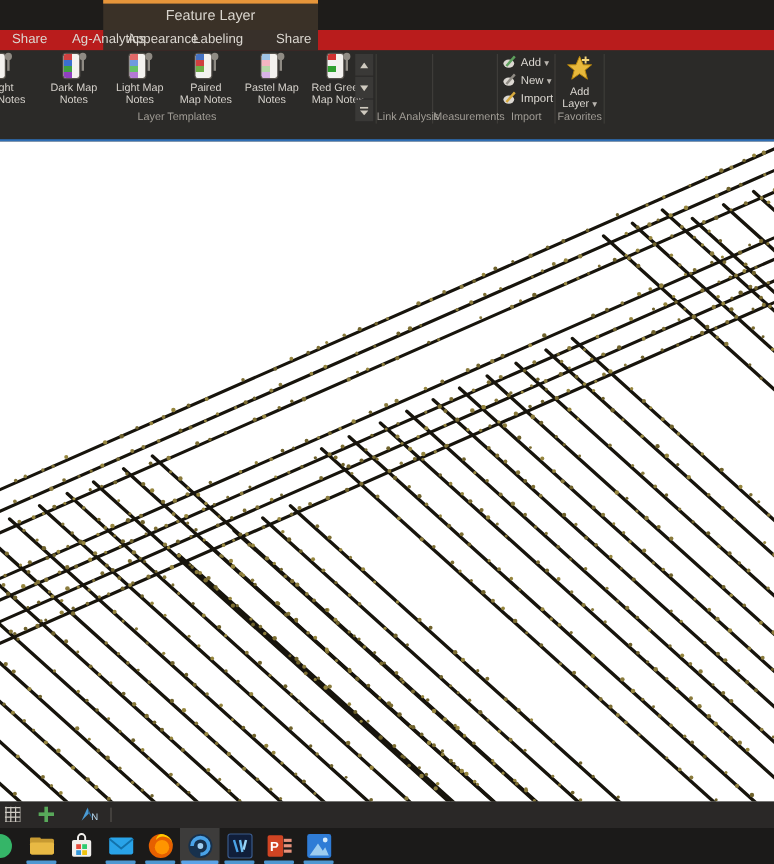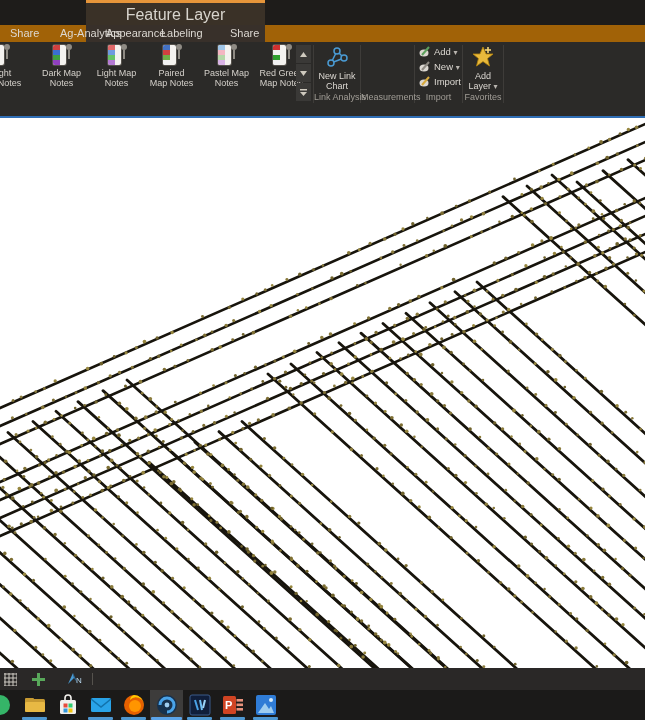--- a/index.html
+++ b/index.html
@@ -4,25 +4,25 @@
 <style>
   html,body{margin:0;padding:0;background:#000;}
   #screen{position:relative;width:645px;height:720px;overflow:hidden;
           font-family:"Liberation Sans",sans-serif;background:#2b2a28;}
 
   
   #titlebar{position:absolute;left:0;top:0;width:645px;height:25px;background:#1e1c1a;}
   .ctx-block{position:absolute;left:86px;top:0;width:179px;height:25px;background:#3a3127;}
   .ctx-orange{position:absolute;left:0;top:0;width:100%;height:3px;background:#e6953a;}
   .ctx-label{position:absolute;left:0;top:6px;width:100%;text-align:center;
-             font-size:16px;color:#d8d4cd;}
+             font-size:12px;color:#d8d4cd;}
   .app-title{position:absolute;left:270px;top:6px;font-size:11px;color:#9d9a95;white-space:nowrap;}
 
   
-  #tabrow{position:absolute;left:0;top:25px;width:645px;height:17px;background:#a16207;}
+  #tabrow{position:absolute;left:0;top:25px;width:645px;height:17px;background:#b91c1c;}
   .ctx-bg{position:absolute;left:86px;top:0;width:179px;height:17px;background:#38302a;}
   .tab{position:absolute;top:2px;font-size:11px;color:#dcd8d2;cursor:default;}
 
   
   #ribbon{position:absolute;left:0;top:42px;width:645px;height:74px;background:#2b2a28;}
   .vsep{position:absolute;top:3px;height:58px;width:1px;background:#3e3c39;}
   .grouplabel{position:absolute;top:50px;font-size:9px;color:#a19d96;text-align:center;white-space:nowrap;}
 
   
   .gitem{position:absolute;top:2px;width:55px;height:48px;text-align:center;cursor:pointer;}
@@ -191,34 +191,20 @@
           </svg>
         </div>
     </div>
 
     <div class="vsep" style="left:313px"></div>
     <div class="vsep" style="left:360px"></div>
     <div class="vsep" style="left:414px"></div>
     <div class="vsep" style="left:462px"></div>
     <div class="vsep" style="left:503px"></div>
 
-    <div class="bigbtn" style="left:314px">
-      <div class="bicon">
-        <svg width="24" height="24">
-          <line x1="6" y1="18" x2="12" y2="6" stroke="#4a9bd4" stroke-width="1.5"></line>
-          <line x1="12" y1="6" x2="19" y2="13" stroke="#4a9bd4" stroke-width="1.5"></line>
-          <line x1="6" y1="18" x2="19" y2="13" stroke="#4a9bd4" stroke-width="1.5"></line>
-          <circle cx="6" cy="18" r="3" fill="#2b2a28" stroke="#4a9bd4" stroke-width="1.5"></circle>
-          <circle cx="12" cy="6" r="3" fill="#2b2a28" stroke="#4a9bd4" stroke-width="1.5"></circle>
-          <circle cx="19" cy="13" r="3" fill="#2b2a28" stroke="#4a9bd4" stroke-width="1.5"></circle>
-        </svg>
-      </div>
-      <div class="blabel"><span>New Link</span><br>
-        <span>Chart</span></div>
-    </div>
     <div class="grouplabel" style="left:314px;width:46px">Link Analysis</div>
 
     <div class="grouplabel" style="left:361px;width:53px">Measurements</div>
 
     <div class="smallbtn" style="top:4px">
       <svg width="12" height="11">
           <ellipse cx="5" cy="7" rx="4.5" ry="3.5" fill="#dcd8d2"></ellipse>
           <line x1="3" y1="9" x2="10" y2="1" stroke="#5da05d" stroke-width="2"></line>
         </svg><span>Add</span> <span class="caret">▾</span>
     </div>
@@ -242,20 +228,21 @@
           <polygon points="12,2 15,9 22,9 16.5,13.5 18.5,21 12,16.5 5.5,21 7.5,13.5 2,9 9,9" fill="#e8b93c" stroke="#b8860b" stroke-width="0.8"></polygon>
           <line x1="17" y1="2" x2="17" y2="8" stroke="#f4d67a" stroke-width="1.6"></line>
           <line x1="14" y1="5" x2="20" y2="5" stroke="#f4d67a" stroke-width="1.6"></line>
         </svg>
       </div>
       <div class="blabel"><span>Add</span><br>
         <span>Layer</span> <span class="caret">▾</span></div>
     </div>
     <div class="grouplabel" style="left:463px;width:40px">Favorites</div>
 
+    <div class="grouplabel" style="left:0;width:295px">Layer Templates</div>
   </div>
 
   <div id="bluebar"></div>
 
   <div id="map">
     <svg id="mapsvg" width="645" height="550" viewBox="0 118 645 550">
         <line x1="-6" y1="410.64" x2="651" y2="121.56" stroke="#17140c" stroke-width="2.6" stroke-linecap="round"></line>
         <line x1="-6" y1="428.64" x2="651" y2="139.56" stroke="#17140c" stroke-width="2.6" stroke-linecap="round"></line>
         <line x1="-6" y1="446.64" x2="651" y2="157.56" stroke="#17140c" stroke-width="2.6" stroke-linecap="round"></line>
         <line x1="-6" y1="484.64" x2="651" y2="195.56" stroke="#17140c" stroke-width="2.6" stroke-linecap="round"></line>

